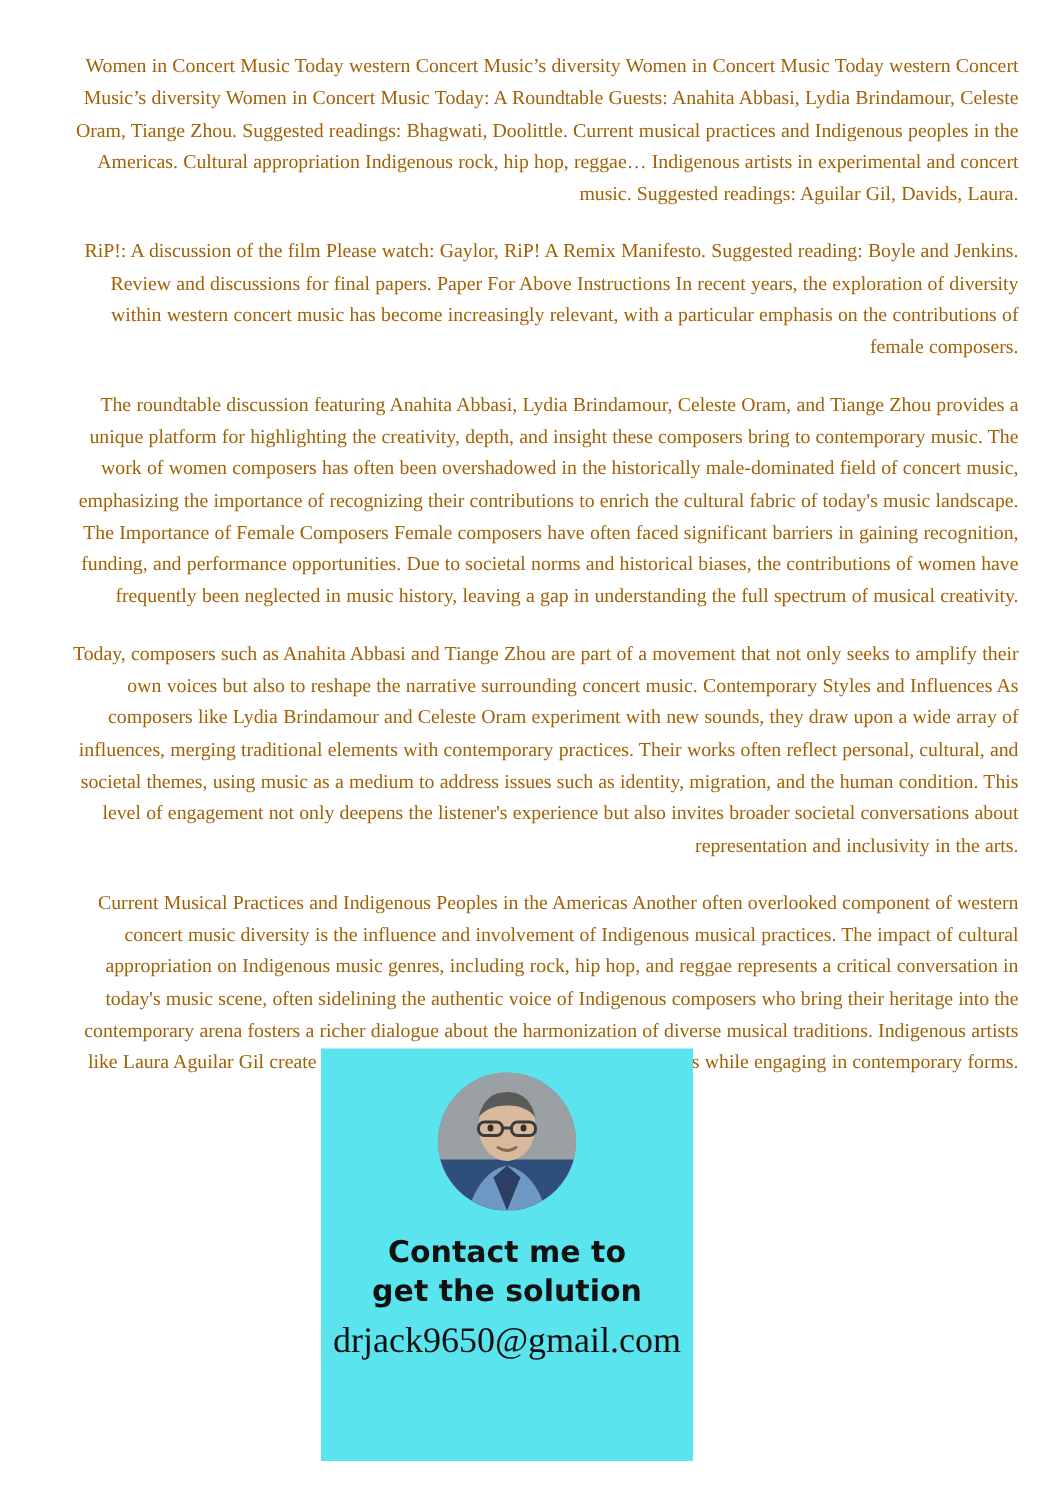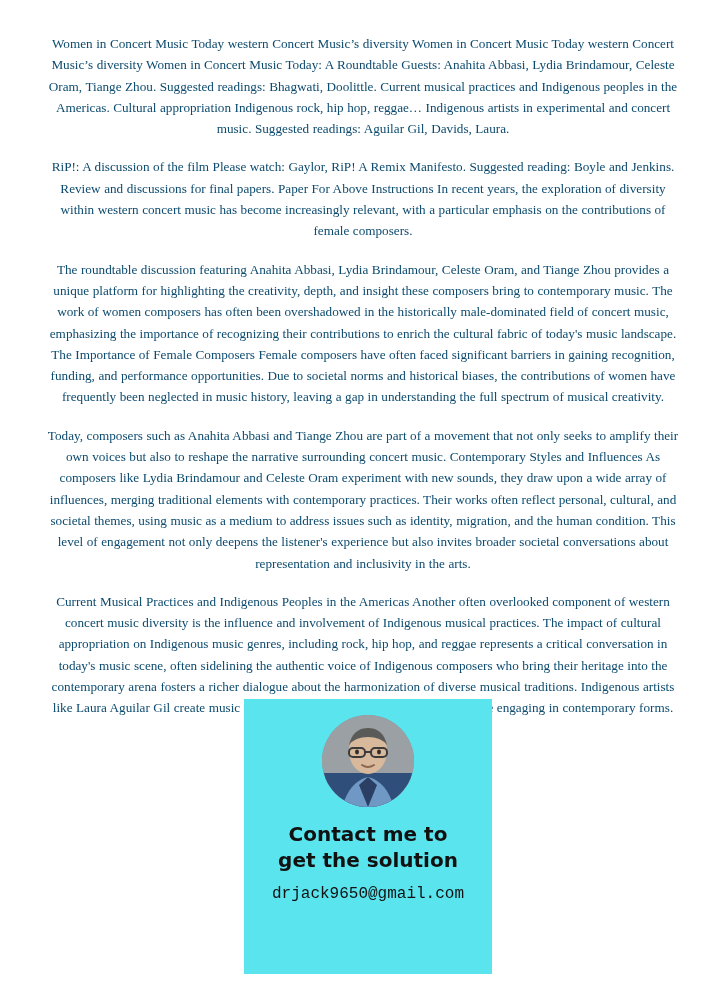--- a/index.html
+++ b/index.html
@@ -25,33 +25,33 @@
   }
   .doc-body {
     position: absolute;
     left: 47px;
     top: 33px;
     width: 632px;
   }
   .para {
     font-size: 13.2px;
     line-height: 21.3px;
-    text-align: center;
+    text-align: right;
     margin: 0 0 17px 0;
-    color: #0c4a6e;
+    color: #a16207;
     word-spacing: 0.2px;
   }
   .para:last-child {
     margin-bottom: 0;
   }
 
   
   .overlay-card {
     position: absolute;
-    left: 244px;
+    left: 214px;
     top: 699px;
     width: 248px;
     height: 275px;
     background: #5ae4ee;
     box-sizing: border-box;
     display: flex;
     flex-direction: column;
     align-items: center;
     overflow: hidden;
   }
@@ -75,22 +75,22 @@
     font-size: 20px;
     line-height: 26px;
     color: #111111;
     text-align: center;
     margin-top: 0;
   }
   .overlay-line.first {
     margin-top: 14px;
   }
   .overlay-email {
-    font-family: Liberation Mono, monospace;
-    font-size: 16px;
+    font-family: Liberation Serif, serif;
+    font-size: 24px;
     line-height: 26px;
     color: #111111;
     text-align: right;
     margin-top: 8px;
   }
 </style>
 </head>
 <body>
 
 <div class="page">

